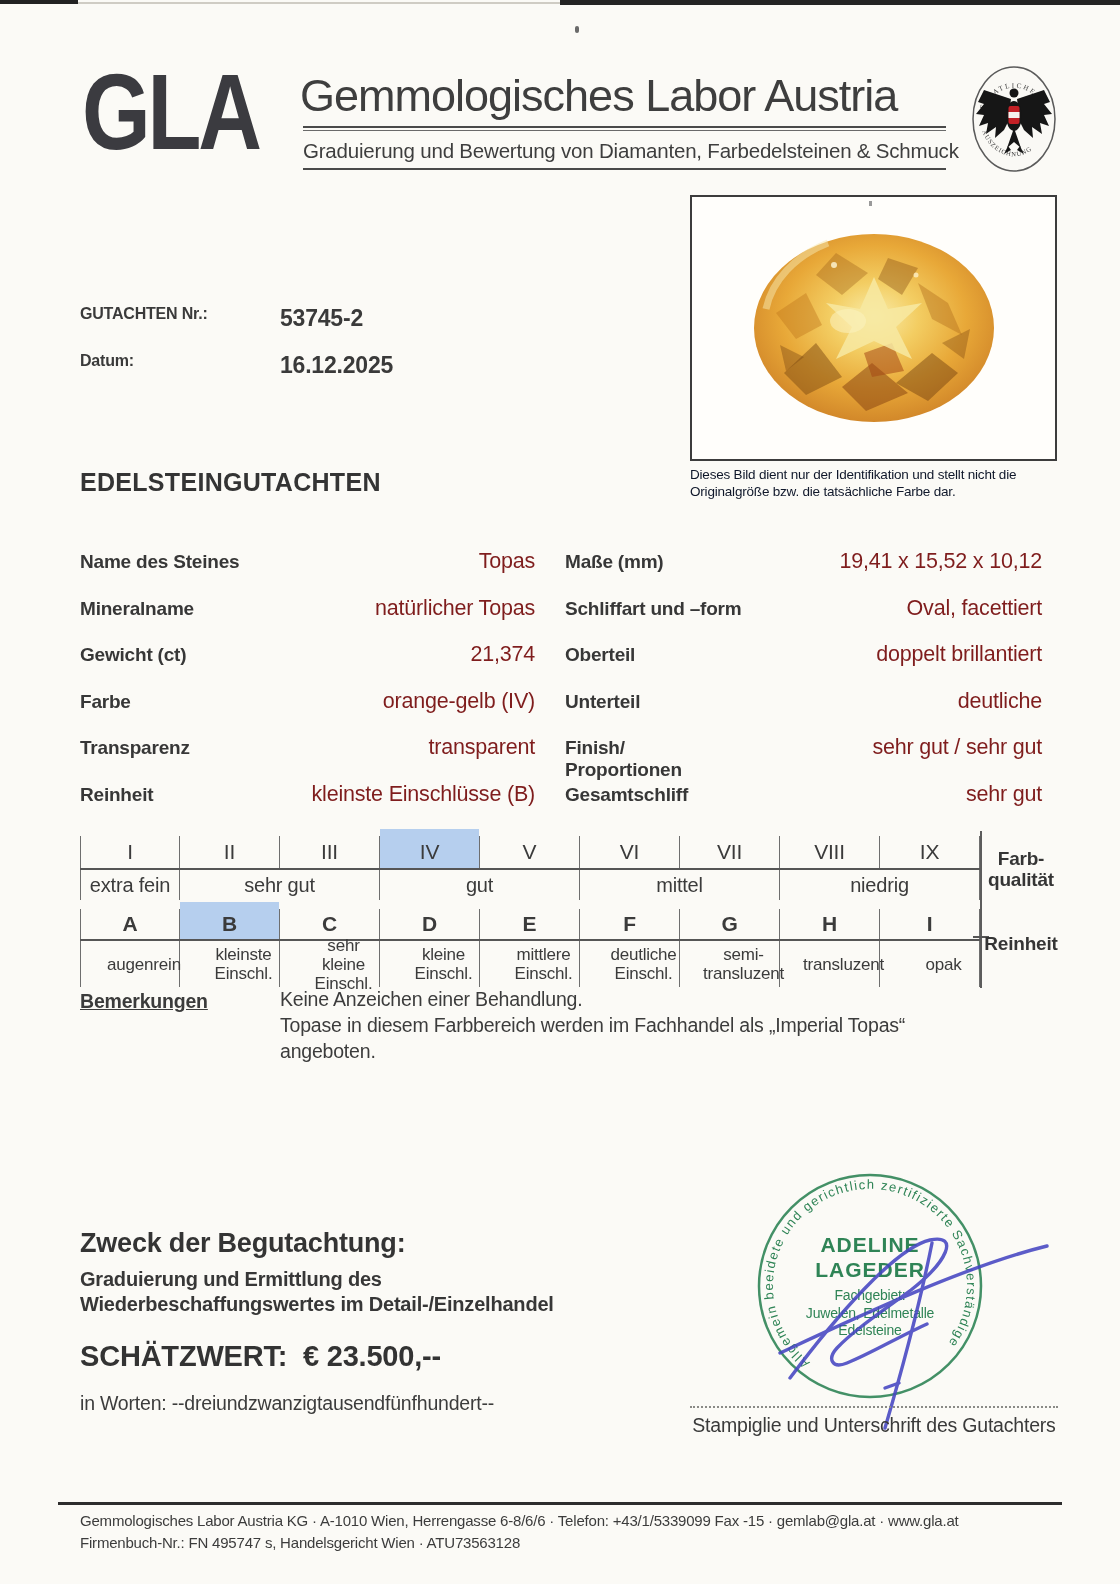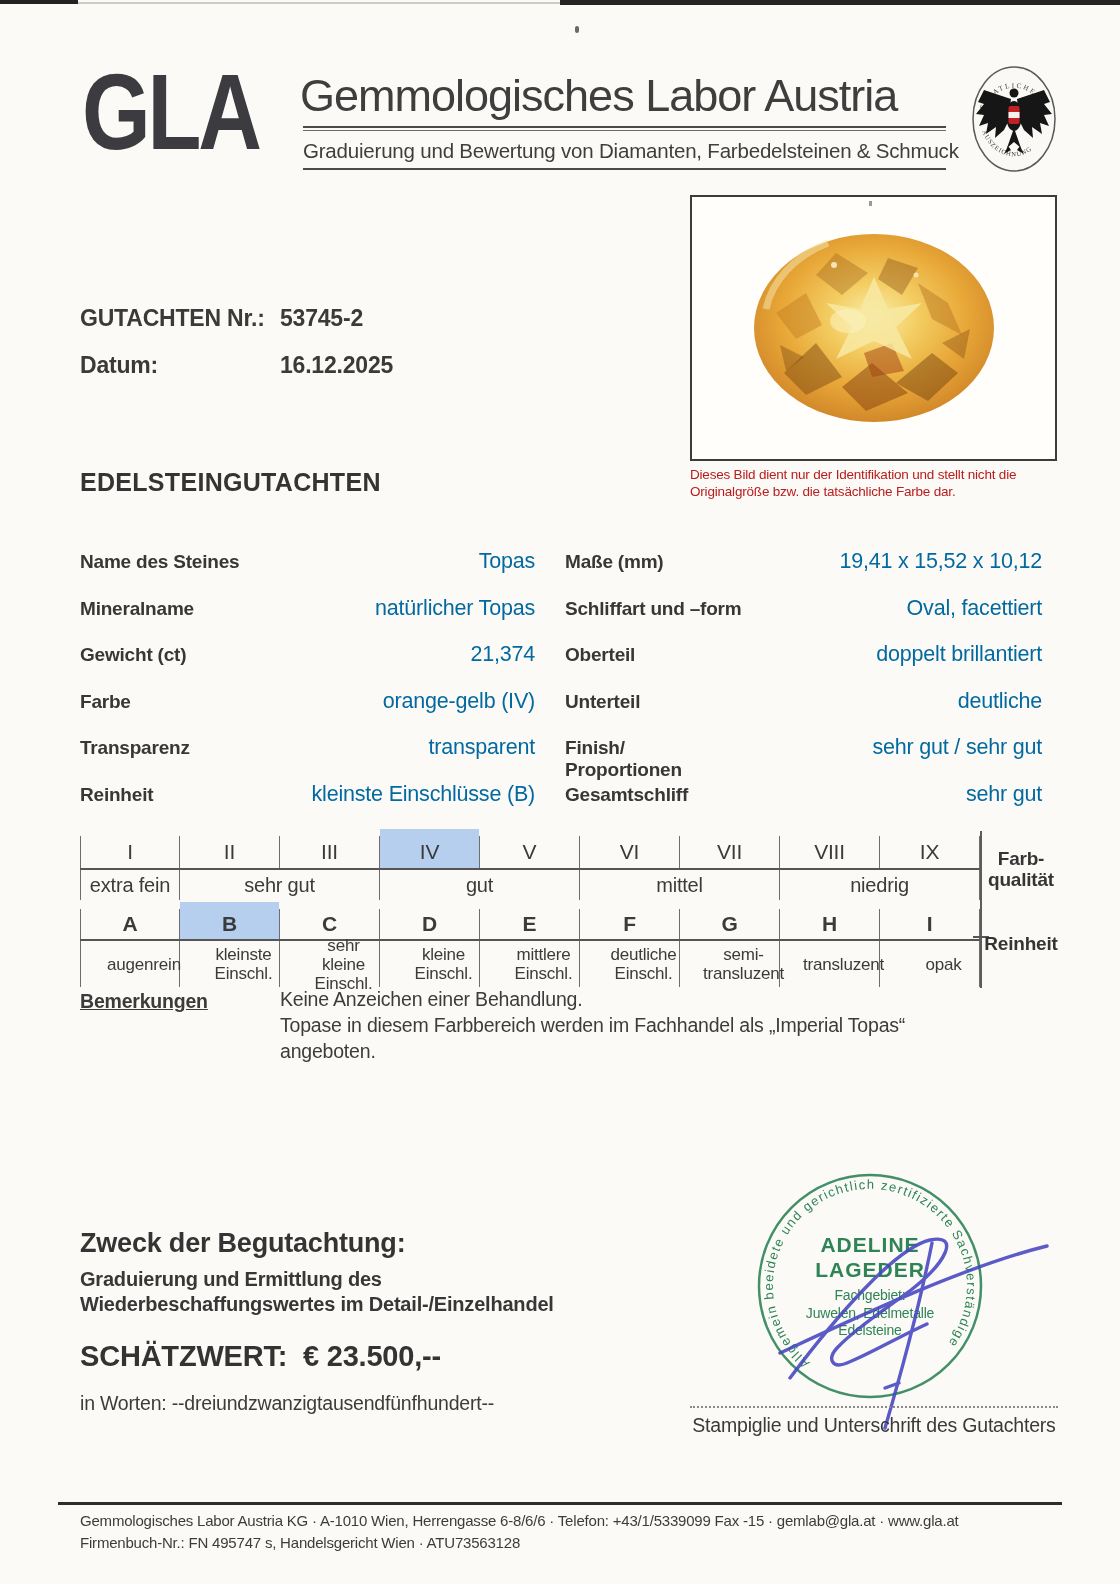--- a/index.html
+++ b/index.html
@@ -21,40 +21,40 @@
   .logo{left:82px;top:58px;font-size:138px;font-weight:bold;line-height:1;
         color:#3b3b40;transform:scale(0.64,0.78);transform-origin:left top;letter-spacing:-5px;}
   .title{left:300px;top:70px;font-size:45px;font-weight:400;color:#3e3e3e;letter-spacing:-1px;white-space:nowrap;}
   .rule1a{left:303px;top:126px;width:643px;height:2px;background:#4a4a4a;}
   .rule1b{left:303px;top:130px;width:643px;height:1px;background:#6a6a6a;}
   .subtitle{left:303px;top:139px;font-size:20.5px;color:#3e3e3e;white-space:nowrap;}
   .rule2{left:303px;top:168px;width:643px;height:2px;background:#4a4a4a;}
   .emblem{left:970px;top:64px;}
 
   
-  .meta-label{font-weight:bold;font-size:23px;color:#3a3a3a;}
+  .meta-label{font-weight:bold;font-size:16px;color:#3a3a3a;}
   .meta-value{font-weight:bold;font-size:23px;color:#3a3a3a;}
   .m1l{left:80px;top:305px;} .m1v{left:280px;top:305px;text-align:center;}
   .m2l{left:80px;top:352px;} .m2v{left:280px;top:352px;}
 
   
   .photo-box{left:690px;top:195px;width:367px;height:266px;background:#fffefb;
              border:2px solid #3c3c3c;box-sizing:border-box;display:flex;align-items:center;justify-content:center;}
   .photo-speck{left:869px;top:201px;width:3px;height:5px;background:#9a9a9a;}
-  .caption{left:690px;top:466px;width:370px;font-size:13.5px;color:#b91c1c;line-height:17px;}
+  .caption{left:690px;top:466px;width:370px;font-size:13.5px;color:#0f172a;line-height:17px;}
 
   .section-title{left:80px;top:468px;font-size:25px;font-weight:bold;color:#343434;letter-spacing:0.3px;}
 
   
   .fields{display:flex;flex-direction:column;}
   .fields-left{left:80px;top:549px;width:455px;}
   .fields-right{left:565px;top:549px;width:477px;}
   .frow{display:flex;justify-content:space-between;align-items:baseline;height:46.5px;}
   .flabel{font-weight:bold;font-size:19px;color:#373737;white-space:pre-line;line-height:22px;}
-  .fvalue{font-size:21.5px;color:#0369a1;text-align:left;white-space:nowrap;}
+  .fvalue{font-size:21.5px;color:#7f1d1d;text-align:left;white-space:nowrap;}
 
   
   .gtable{left:80px;top:836px;width:980px;height:152px;font-size:21px;}
   .grow{display:grid;grid-template-columns:repeat(9,100px);width:900px;}
   .gcell{display:flex;align-items:center;justify-content:center;border-right:1.5px solid #6e6e6e;}
   .gcell:first-child{border-left:1.5px solid #6e6e6e;}
   .row-num .gcell{height:32px;}
   .row-num{border-bottom:2px solid #555;}
   .row-grp{grid-template-columns:100px 200px 200px 200px 200px;}
   .row-grp .gcell{height:30px;font-size:20px;}

